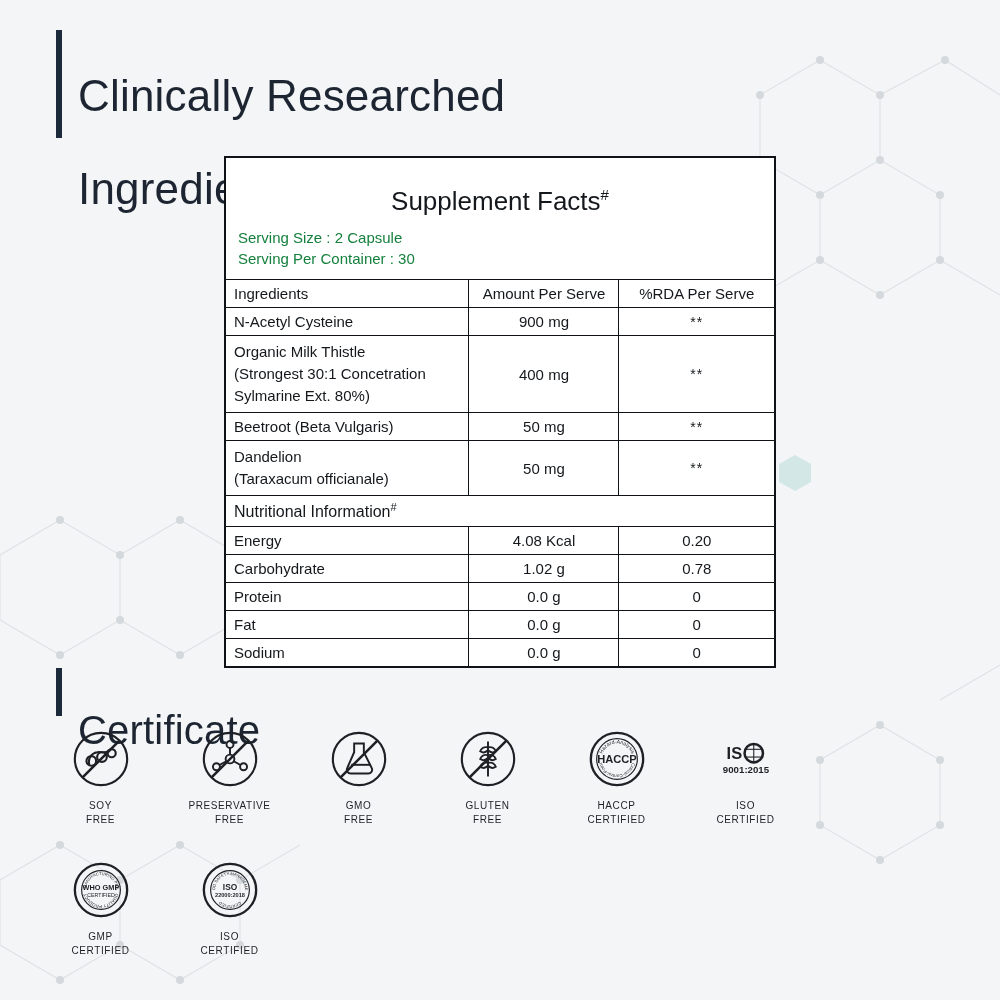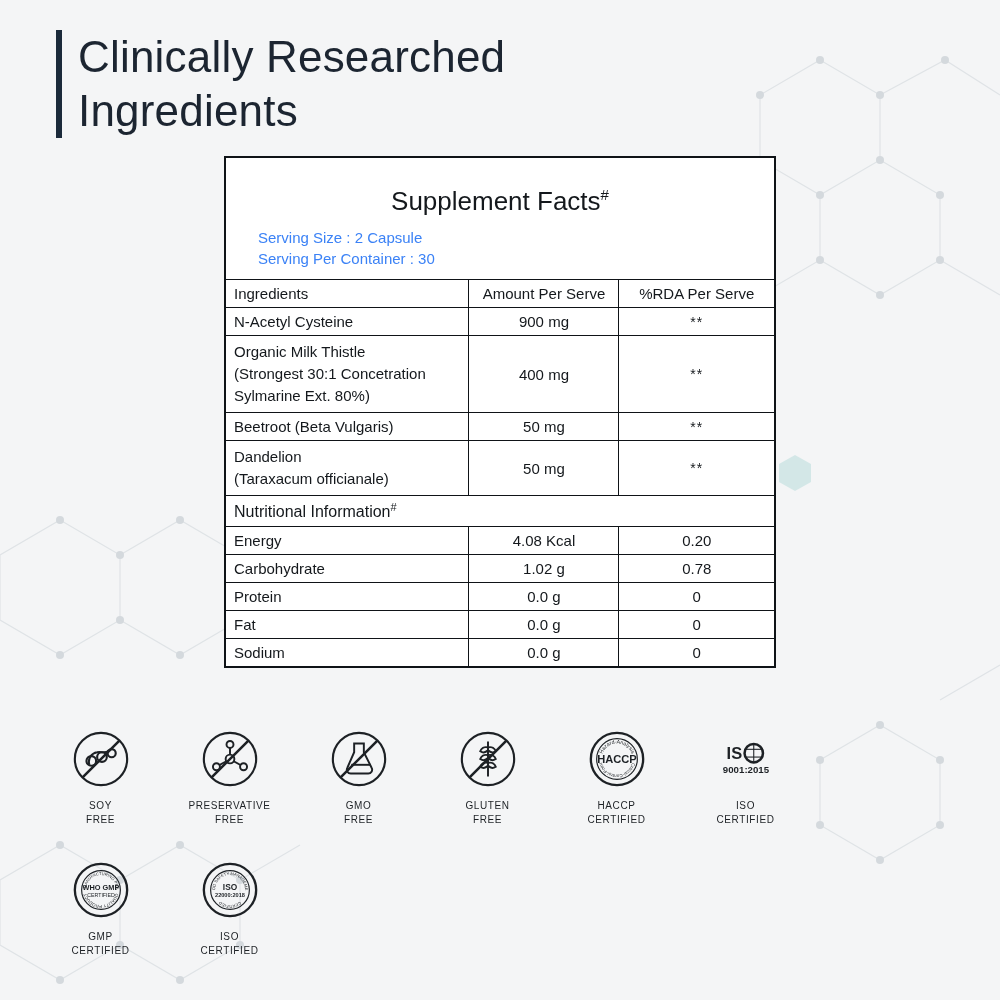--- a/index.html
+++ b/index.html
@@ -19,41 +19,42 @@
   .page { position:relative; width:1000px; height:1000px; }
 
   
   .heading-block { position:absolute; left:56px; }
   .heading-bar {
     position:absolute; left:0; top:0; width:6px; background:#1b2a3a;
   }
   .heading-text {
     font-size:44px; line-height:54px; font-weight:400; color:#1c2531;
     letter-spacing:0.2px;
+    margin-top:39px;
   }
   #headline { top:30px; }
   #headline .heading-bar { height:108px; }
   #headline .heading-text { margin-left:22px; }
 
   #cert-heading { top:665px; }
   #cert-heading .heading-bar { height:48px; top:3px; }
   #cert-heading .heading-text { margin-left:22px; font-size:40px; line-height:52px; }
 
   
   .facts {
     position:absolute; left:224px; top:156px; width:552px;
     background:#ffffff; border:2px solid #0f1317;
   }
   .facts-title {
     text-align:center; font-size:26px; padding:28px 0 10px;
     font-weight:400; color:#14181c;
   }
   .facts-title sup { font-size:15px; vertical-align:super; }
   .serving {
-    padding:0 10px 10px 12px; font-size:15px; line-height:21px; color:#3b82f6;margin-left:20px;
+    padding:0 10px 10px 12px; font-size:15px; line-height:21px; color:#15803d;
   }
   table.facts-table {
     width:100%; border-collapse:collapse; font-size:15px; color:#14181c;
   }
   table.facts-table td, table.facts-table th {
     border-top:1.5px solid #0f1317;
     border-right:1.5px solid #0f1317;
     padding:5px 8px;
     font-weight:400;
     vertical-align:middle;
@@ -232,20 +233,24 @@
         </tr>
         <tr>
           <td class="col-name">Sodium</td>
           <td class="col-amt">0.0 g</td>
           <td class="col-rda">0</td>
         </tr>
       </tbody>
     </table>
   </div>
 
+  <div class="heading-block" id="cert-heading">
+    <div class="heading-bar"></div>
+    <div class="heading-text">Certificate</div>
+  </div>
 
   <div class="cert-grid">
 
     <div class="cert-item">
       <span class="cert-icon">
         <svg viewBox="0 0 64 64" width="62" height="62">
           <circle cx="32" cy="32" r="27" fill="none" stroke="#1d2125" stroke-width="2.2"></circle>
           <g fill="none" stroke="#1d2125" stroke-width="2.2">
             <path d="M20 38c-2-6 2-12 8-13 5-1 9 2 12-2"></path>
             <circle cx="22" cy="34" r="5"></circle>

